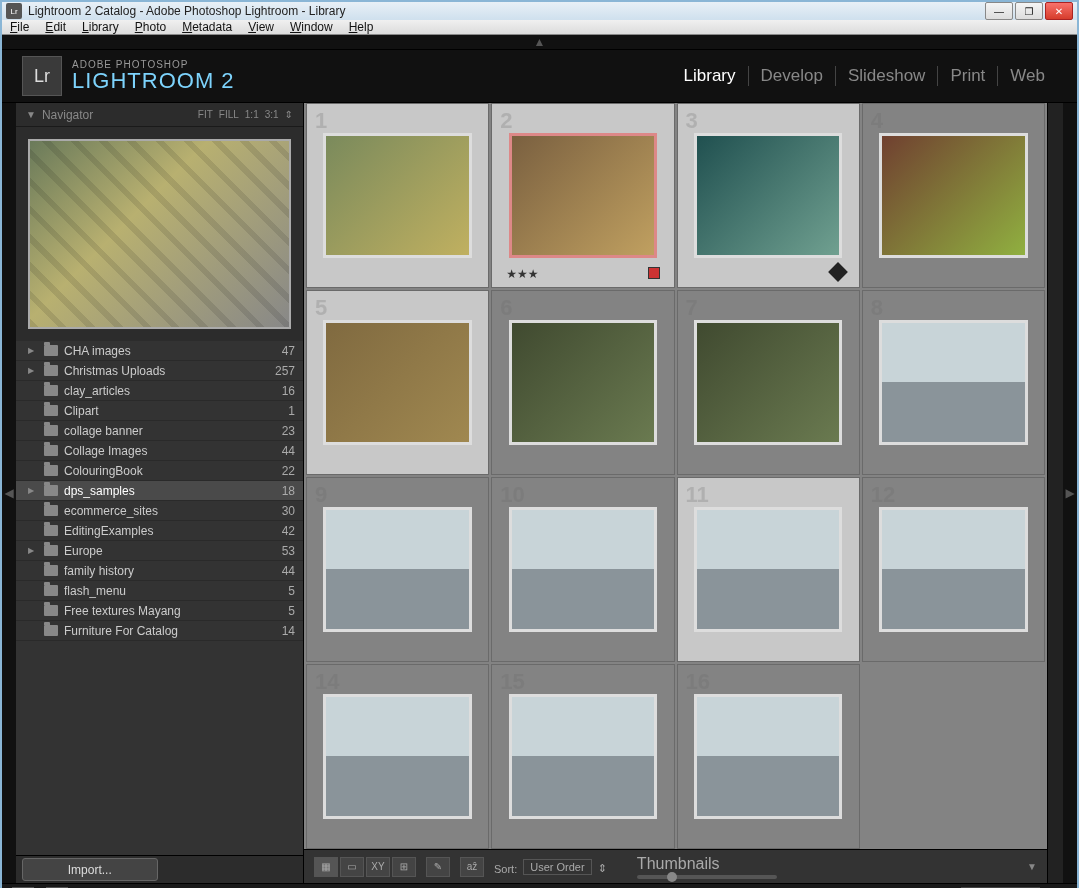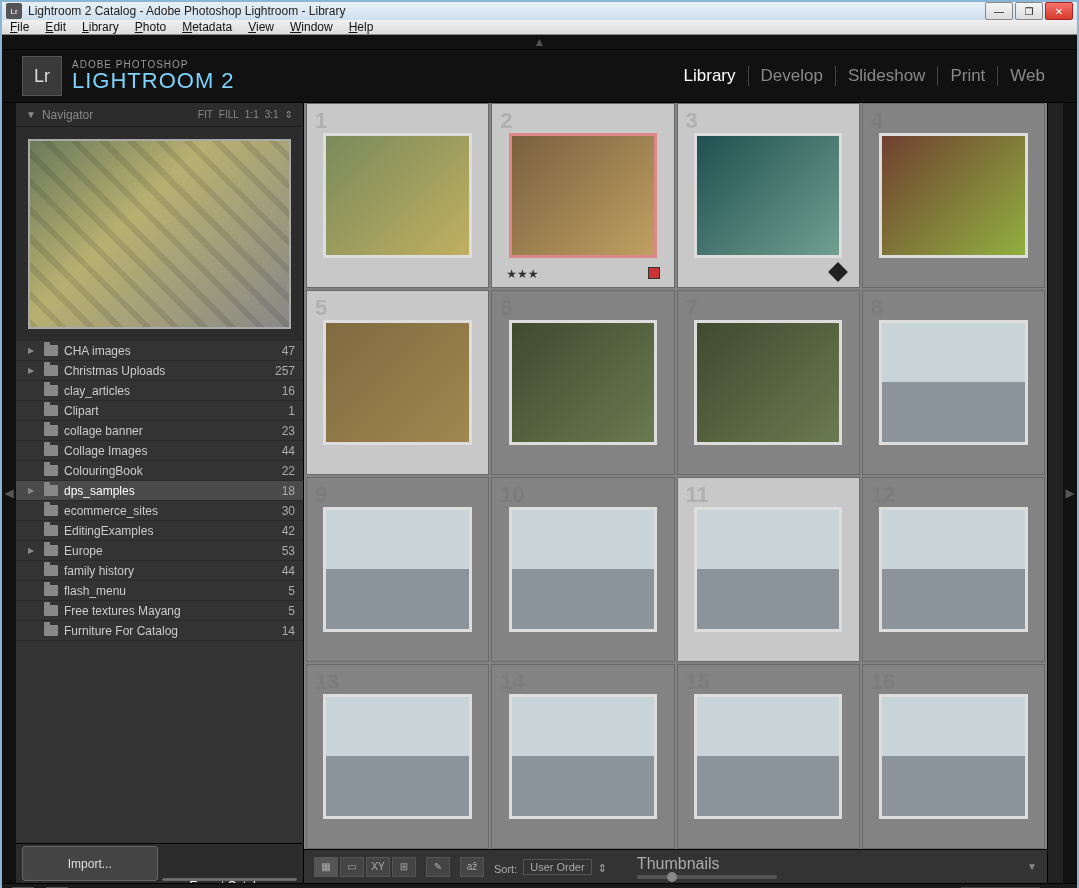--- a/index.html
+++ b/index.html
@@ -43,21 +43,21 @@
 
 .folderlist { flex:1; overflow:hidden; background:#333; font-size:12px;}
 .folderlist .row { height:20px; display:flex; align-items:center; padding: 0 8px 0 12px; color:#ccc; border-bottom:1px solid #2a2a2a; cursor:pointer;}
 .folderlist .row.selected { background:#4a4a4a; color:#fff;}
 .folderlist .row .tri { width:10px; font-size:8px; color:#888;}
 .folderlist .row .fico { width:14px; height:11px; background:#888; margin: 0 6px 0 6px; border-radius:1px; position:relative;}
 .folderlist .row .fico::before { content:""; position:absolute; top:-3px; left:0; width:6px; height:3px; background:#888; border-radius:1px 1px 0 0;}
 .folderlist .row .name { flex:1; white-space:nowrap; overflow:hidden; text-overflow:ellipsis;}
 .folderlist .row .cnt { color:#aaa; margin-left:4px;}
 
-.leftbtns { height:40px; display:flex; gap:4px; padding:2px 6px; background:#2c2c2c; border-top:1px solid #000;}
+.leftbtns { height:28px; display:flex; gap:4px; padding:2px 6px; background:#2c2c2c; border-top:1px solid #000;}
 .leftbtns button { flex:1; background:#444; border:1px solid #666; color:#ddd; font-size:12px; border-radius:3px;}
 .leftbtns button:last-child { background:#737373; color:#fff; font-weight:400;margin-top:32px;}
 
 
 .gridarea { flex:1; display:flex; flex-direction:column; background:#838383; min-width:0;}
 .grid { flex:1; overflow:hidden; display:grid; grid-template-columns: repeat(4, 1fr); grid-auto-rows: 185px; gap:2px; padding:0 2px;}
 .cell { background:#838383; border:1px solid #6a6a6a; position:relative; display:flex; align-items:center; justify-content:center;}
 .cell.sel { background:#c8c8c8; }
 .cell .num { position:absolute; top:4px; left:8px; font-size:22px; font-weight:bold; color:rgba(120,120,120,.6);}
 .cell.sel .num { color: rgba(170,170,170,.8);}
@@ -307,24 +307,20 @@
             </div>
             <div class="cell sel">
               <span class="num">11</span>
               <div class="thumb sky"></div>
             </div>
             <div class="cell">
               <span class="num">12</span>
               <div class="thumb sky"></div>
             </div>
             <div class="cell">
-              <span class="num">13</span>
-              <div class="thumb sky"></div>
-            </div>
-            <div class="cell">
               <span class="num">14</span>
               <div class="thumb sky"></div>
             </div>
             <div class="cell">
               <span class="num">15</span>
               <div class="thumb sky"></div>
             </div>
             <div class="cell">
               <span class="num">16</span>
               <div class="thumb sky"></div>

